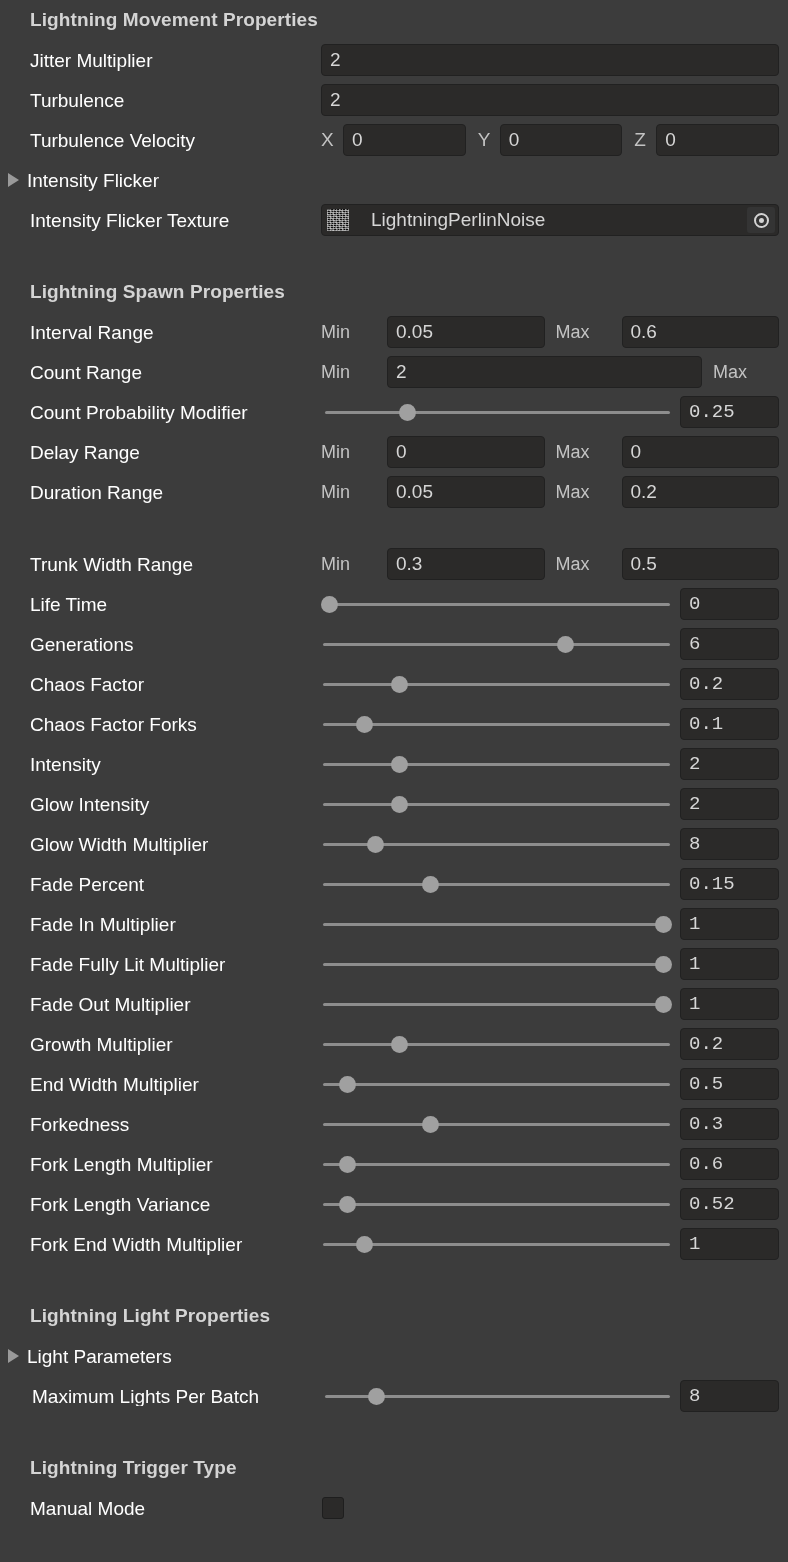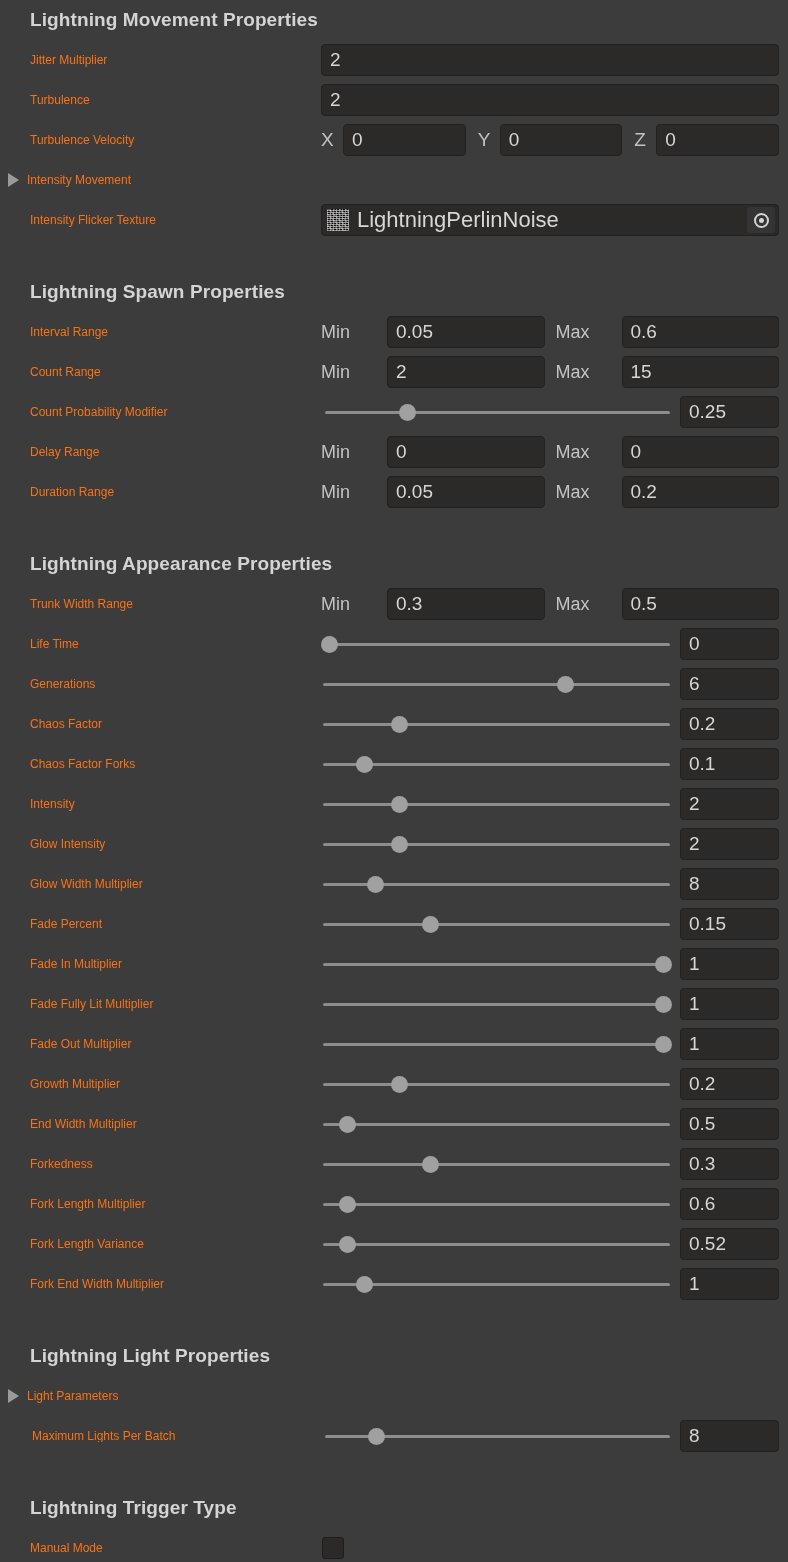--- a/index.html
+++ b/index.html
@@ -30,22 +30,22 @@
     padding-left: 30px;
     font-size: 19px;
     font-weight: bold;
     color: #d4d4d4;
     letter-spacing: 0.1px;
     box-sizing: border-box;
   }
   .spacer { height: 32px; }
 
   .label {
-    font-size: 12px;
-    color: #f97316;
+    font-size: 19px;
+    color: #ffffff;
     padding-left: 30px;
     white-space: nowrap;
     line-height: 1;
   }
   .label.clip {
     overflow: hidden;
     max-width: 295px;
     padding-left: 32px;
     box-sizing: content-box;
   }
@@ -141,23 +141,23 @@
     flex: 0 0 22px;
     border-radius: 1px;
     background-color: #1a1a1a;
     background-image:
       repeating-linear-gradient(0deg, rgba(235,235,235,.55) 0 1px, rgba(0,0,0,0) 1px 2px),
       repeating-linear-gradient(90deg, rgba(210,210,210,.5) 0 1px, rgba(0,0,0,0) 1px 3px),
       repeating-linear-gradient(45deg, rgba(255,255,255,.3) 0 1px, rgba(0,0,0,0) 1px 4px),
       repeating-linear-gradient(135deg, rgba(0,0,0,.6) 0 1px, rgba(0,0,0,0) 1px 2px);
   }
   .objname {
-    font-size: 22px;
+    font-size: 19px;
     color: #d6d6d6;
-    padding-left: 8px;
+    padding-left: 22px;
     flex: 1 1 auto;
     white-space: nowrap;
     overflow: hidden;
   }
   .picker {
     flex: 0 0 28px;
     width: 28px; height: 26px;
     background: #343434;
     border-radius: 3px;
     display: flex;
@@ -215,20 +215,21 @@
     margin-left: -8.5px;
     background: #a0a0a0;
     border-radius: 50%;
   }
   .slider-value {
     position: absolute;
     left: 680px;
     width: 83px;
     height: 32px;
     top: 4px;
+    font-family: Liberation Mono, monospace;
   }
   .row .slider-value .field { height: 32px; width: 99px; }
 </style>
 </head>
 <body>
 
 <div class="panel">
 
   <div class="sec-header">Lightning Movement Properties</div>
 
@@ -251,21 +252,21 @@
       <span class="axis">Y</span>
       <div class="field">0</div>
       <span class="gap"></span>
       <span class="axis">Z</span>
       <div class="field">0</div>
     </div>
   </div>
 
   <div class="row">
     <span class="foldout-arrow"></span>
-    <span class="label foldout-label">Intensity Movement</span>
+    <span class="label foldout-label">Intensity Flicker</span>
   </div>
 
   <div class="row">
     <span class="label">Intensity Flicker Texture</span>
     <div class="objfield">
       <span class="thumb"></span>
       <span class="objname">LightningPerlinNoise</span>
       <span class="picker">
           <span class="ring">
             <i></i>
@@ -287,21 +288,20 @@
       <div class="field">0.6</div>
     </div>
   </div>
 
   <div class="row">
     <span class="label">Count Range</span>
     <div class="minmax">
       <span class="mm-lbl min">Min</span>
       <div class="field">2</div>
       <span class="mm-lbl max">Max</span>
-      <div class="field">15</div>
     </div>
   </div>
 
   <div class="row">
     <span class="label">Count Probability Modifier</span>
     <div class="slider" style="left:325px;">
       <span class="track"></span>
       <span class="handle" style="left:24%"></span>
     </div>
     <div class="slider-value">
@@ -324,21 +324,20 @@
     <div class="minmax">
       <span class="mm-lbl min">Min</span>
       <div class="field">0.05</div>
       <span class="mm-lbl max">Max</span>
       <div class="field">0.2</div>
     </div>
   </div>
 
   <div class="spacer"></div>
 
-  <div class="sec-header">Lightning Appearance Properties</div>
 
   <div class="row">
     <span class="label">Trunk Width Range</span>
     <div class="minmax">
       <span class="mm-lbl min">Min</span>
       <div class="field">0.3</div>
       <span class="mm-lbl max">Max</span>
       <div class="field">0.5</div>
     </div>
   </div>

